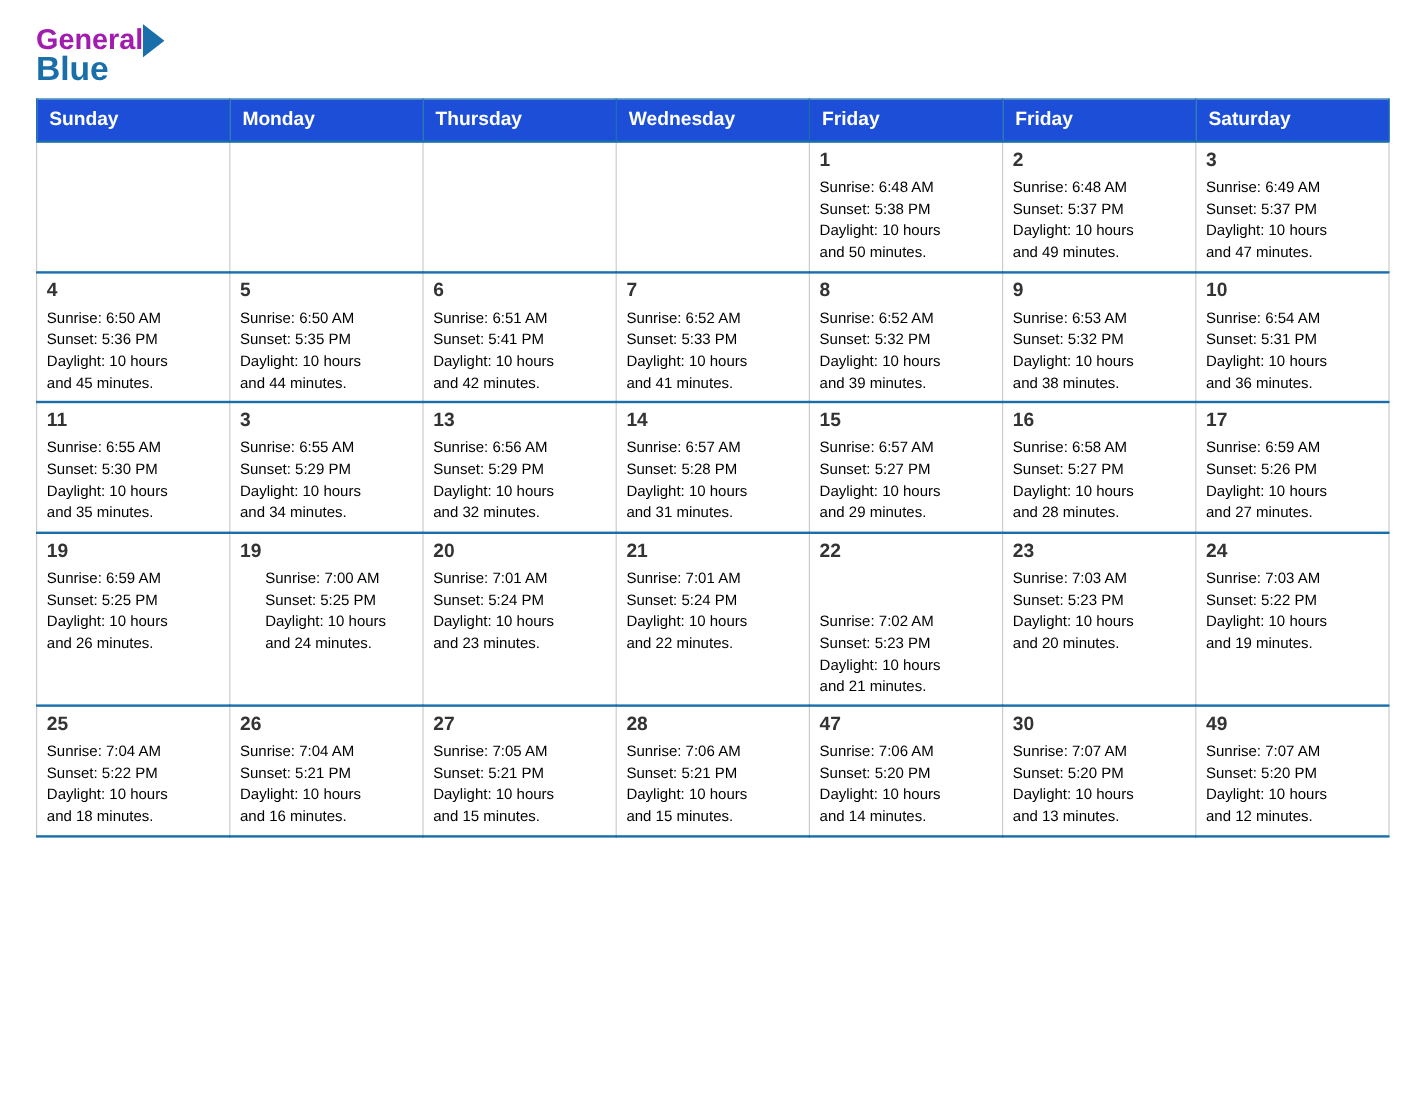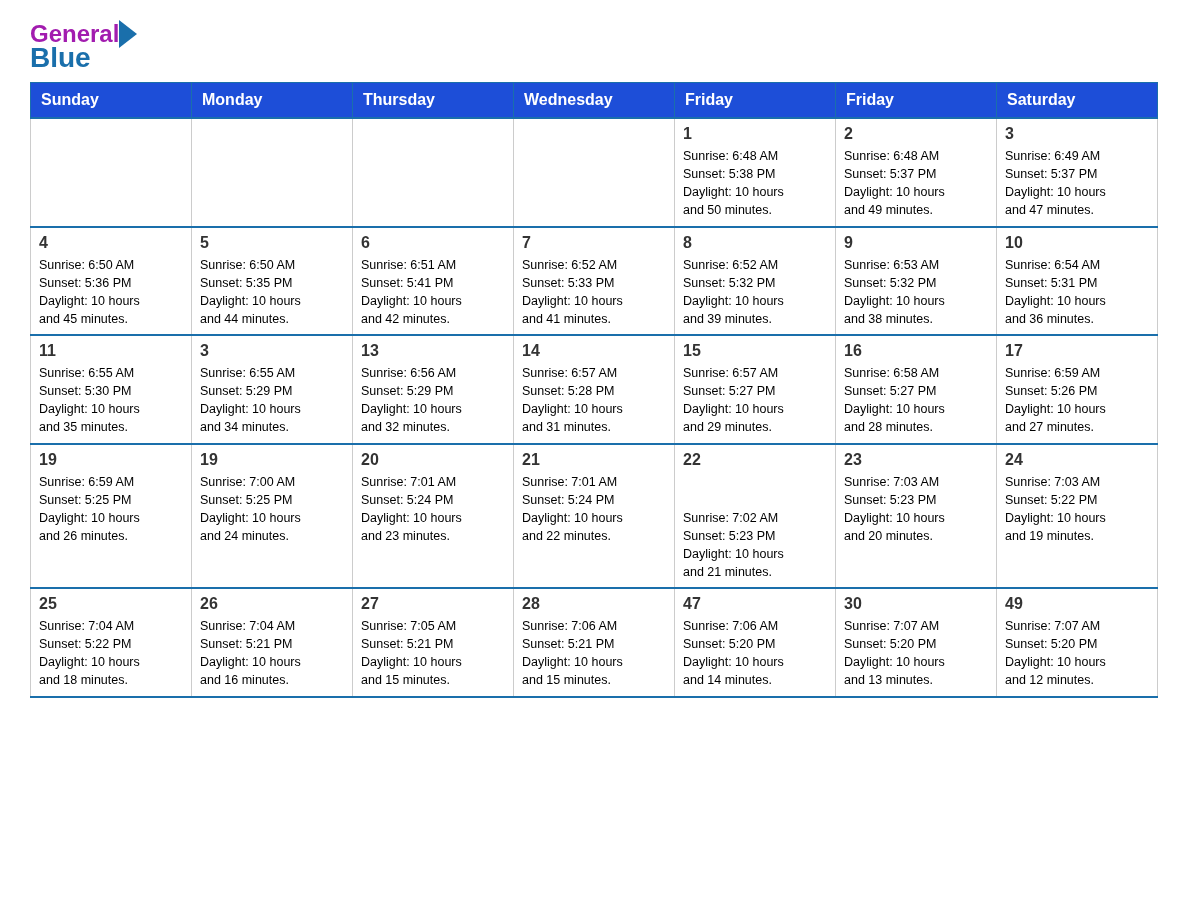--- a/index.html
+++ b/index.html
@@ -251,21 +251,21 @@
       <tr>
         <td>
           <span class="day-number">19</span>
           <div class="day-info" style="white-space: pre-line;">Sunrise: 6:59 AM
 Sunset: 5:25 PM
 Daylight: 10 hours
 and 26 minutes.</div>
         </td>
         <td>
           <span class="day-number">19</span>
-          <div class="day-info" style="white-space: pre-line;">Sunrise: 7:00 AM
+          <div class="day-info" style="white-space: pre-line; margin-left: 21px;">Sunrise: 7:00 AM
 Sunset: 5:25 PM
 Daylight: 10 hours
 and 24 minutes.</div>
         </td>
         <td>
           <span class="day-number">20</span>
           <div class="day-info" style="white-space: pre-line;">Sunrise: 7:01 AM
 Sunset: 5:24 PM
 Daylight: 10 hours
 and 23 minutes.</div>

